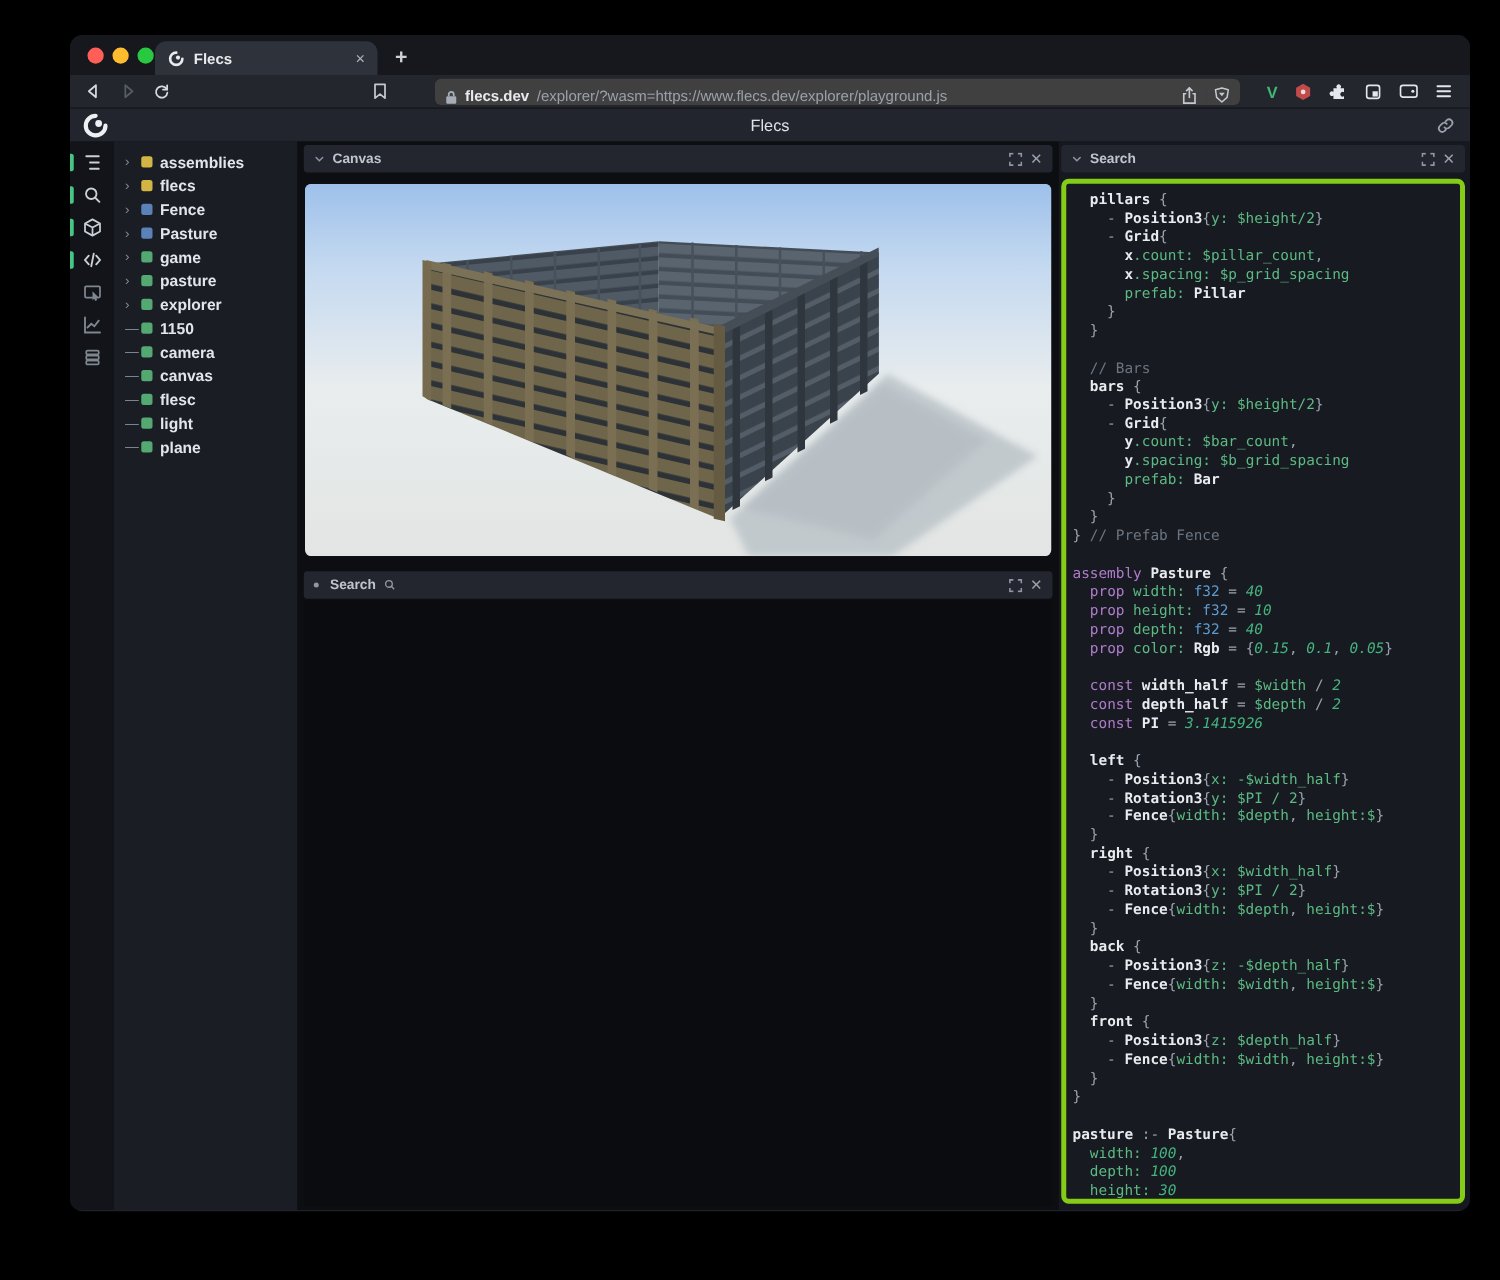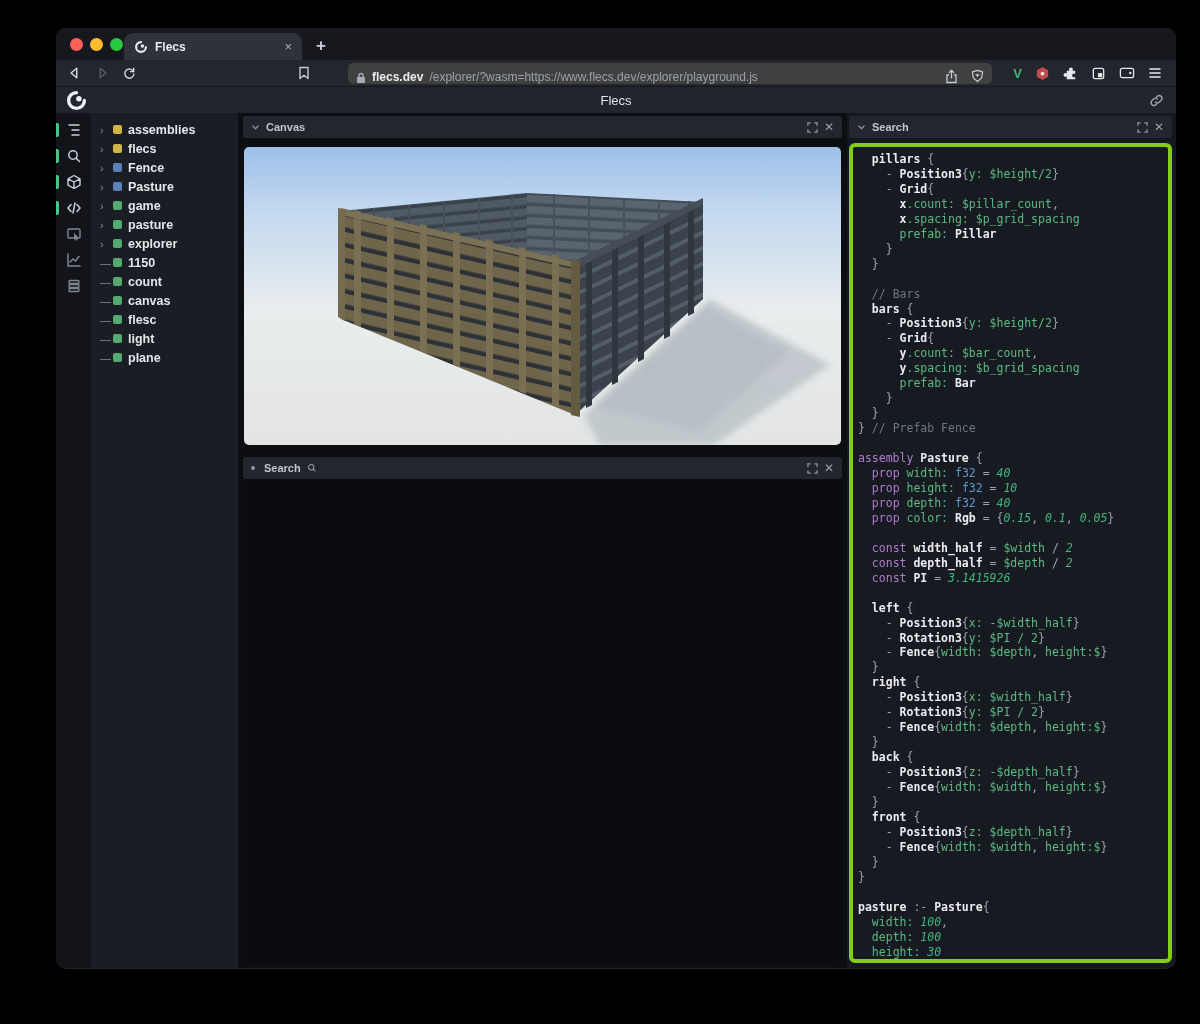--- a/index.html
+++ b/index.html
@@ -256,21 +256,21 @@
           <span>explorer</span>
         </div>
         <div class="trow">
           <span class="tw">—</span>
           <span class="sq" style="background: rgb(84, 168, 113);"></span>
           <span>1150</span>
         </div>
         <div class="trow">
           <span class="tw">—</span>
           <span class="sq" style="background: rgb(84, 168, 113);"></span>
-          <span>count</span>
+          <span>camera</span>
         </div>
         <div class="trow">
           <span class="tw">—</span>
           <span class="sq" style="background: rgb(84, 168, 113);"></span>
           <span>canvas</span>
         </div>
         <div class="trow">
           <span class="tw">—</span>
           <span class="sq" style="background: rgb(84, 168, 113);"></span>
           <span>flesc</span>

